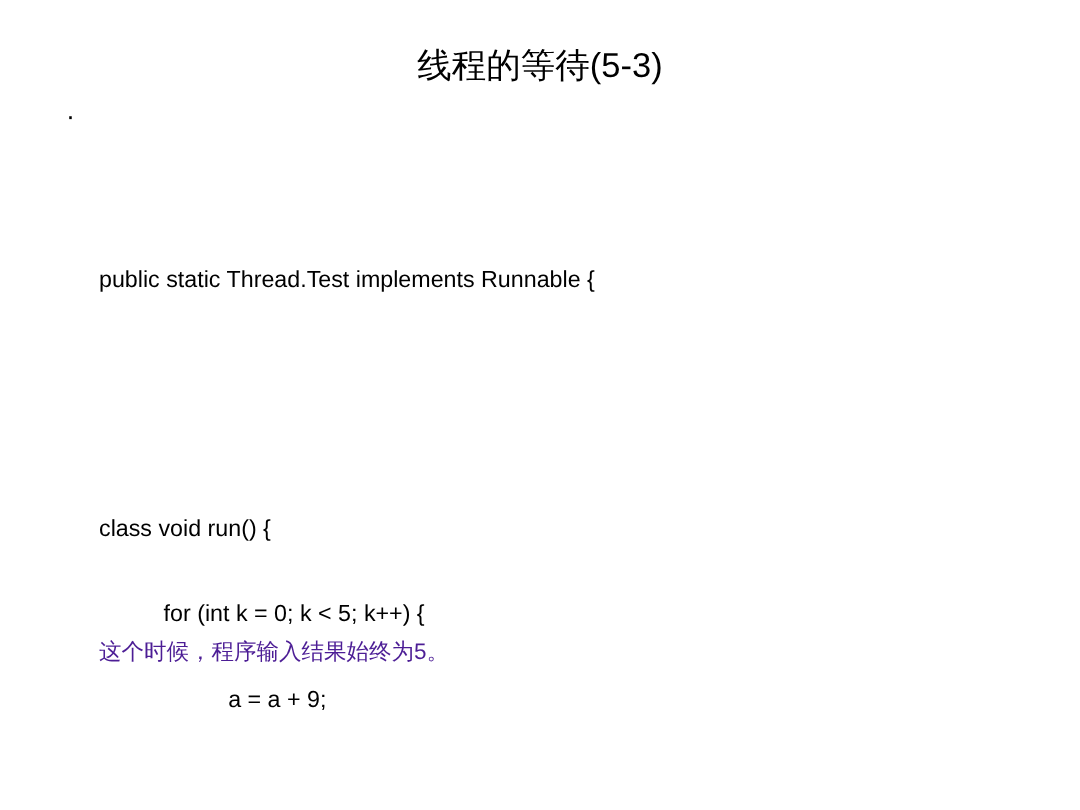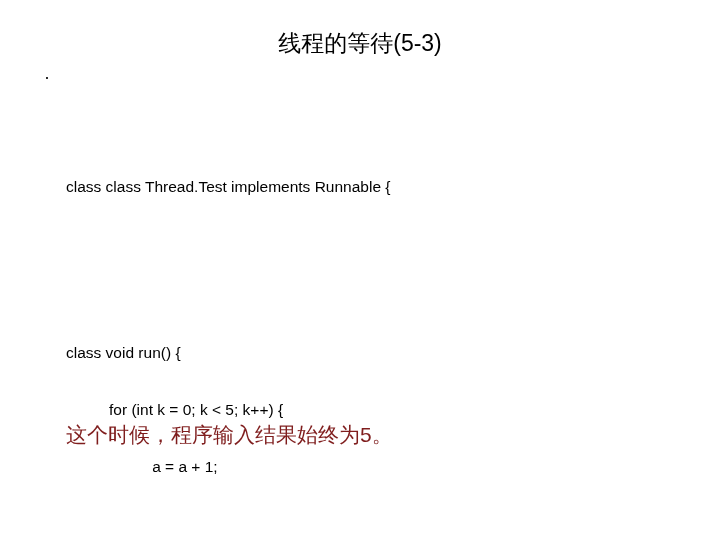--- a/index.html
+++ b/index.html
@@ -53,44 +53,44 @@
   .code-block:last-child {
     margin-bottom: 0;
   }
   .code-line {
     white-space: pre;
   }
   .footnote {
     position: absolute;
     left: 66px;
     top: 425px;
-    font-size: 21px;
+    font-size: 15px;
     line-height: 20px;
-    color: #7f1d1d;
+    color: #4c1d95;
   }
 </style>
 </head>
 <body>
 
 <div class="slide">
 
   <div class="slide-title">线程的等待(5-3)</div>
 
   <div class="bullet-dot">·</div>
 
   <div class="code-body">
 
     <div class="code-block">
-      <div class="code-line">class class Thread.Test implements Runnable {</div>
+      <div class="code-line">public static Thread.Test implements Runnable {</div>
     </div>
 
     <div class="code-block">
       <div class="code-line">class void run() {</div>
       <div class="code-line">          for (int k = 0; k &lt; 5; k++) {</div>
-      <div class="code-line">                    a = a + 1;</div>
+      <div class="code-line">                    a = a + 9;</div>
       
       
     </div>
 
     
 
   </div>
 
   <div class="footnote">这个时候，程序输入结果始终为5。</div>
 

